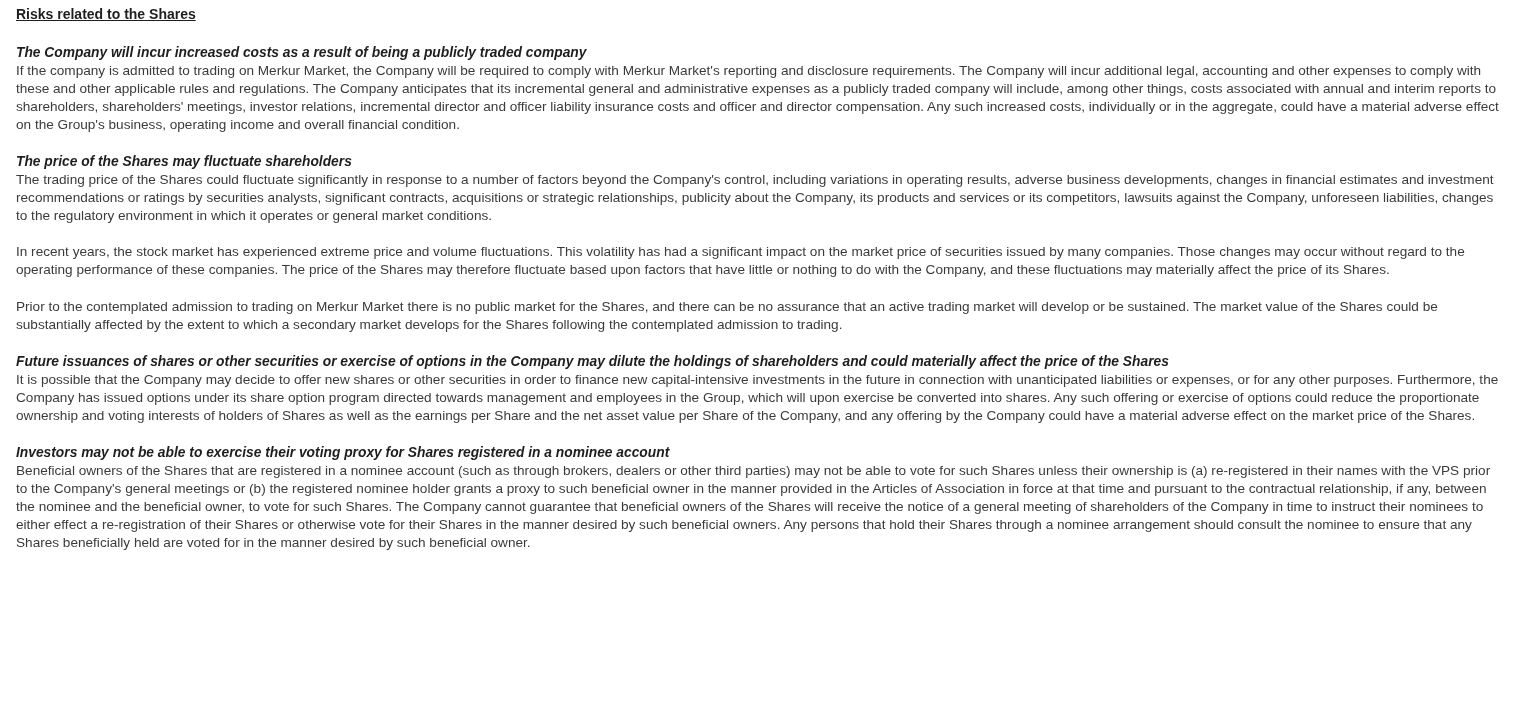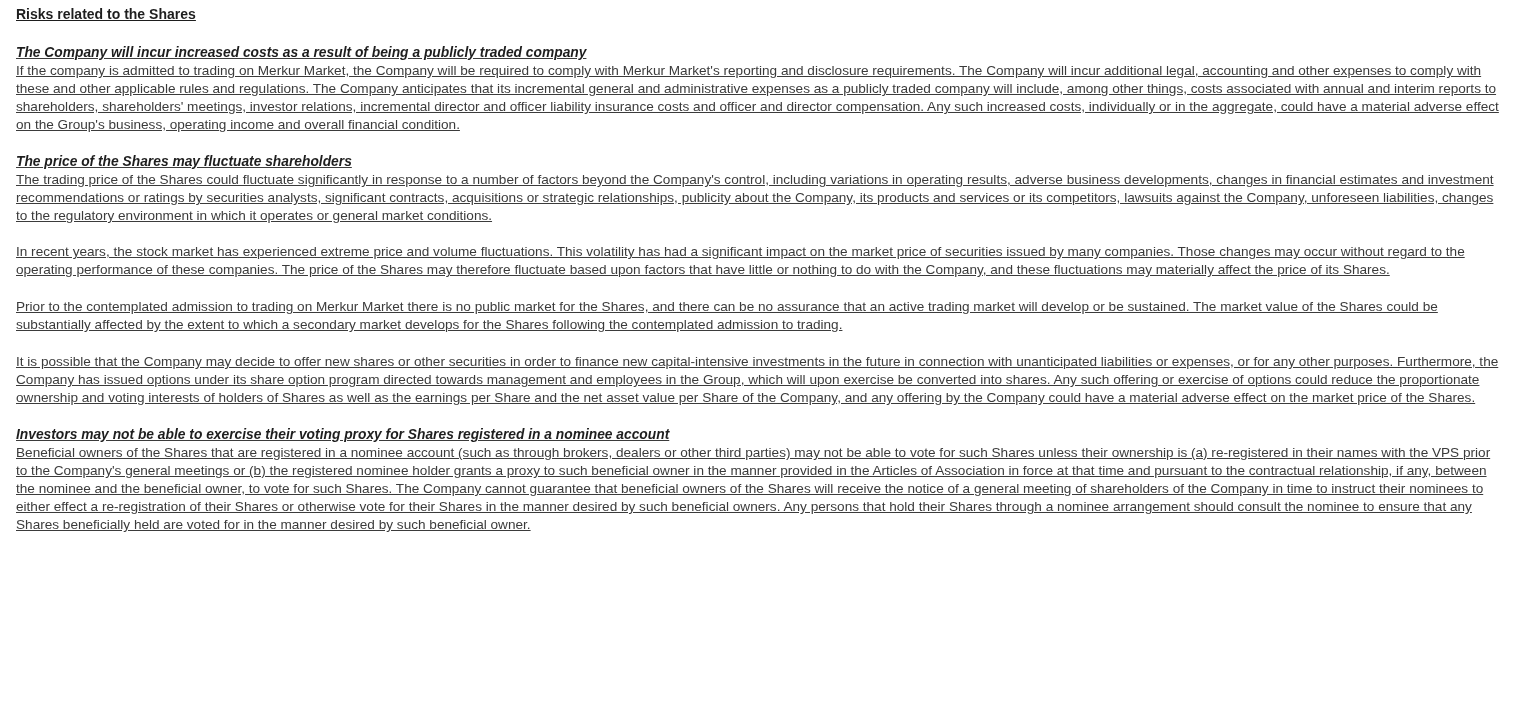--- a/index.html
+++ b/index.html
@@ -11,21 +11,20 @@
     width: 1519px;
     height: 712px;
     box-sizing: border-box;
     padding: 5px 14px 0 16px;
     background: #ffffff;
     font-family: "Liberation Sans", "DejaVu Sans", sans-serif;
     color: #3b3b3b;
     font-size: 13.6px;
     line-height: 18px;
     overflow: hidden;
-    text-decoration: underline;
   }
   .doc-title {
     font-weight: bold;
     text-decoration: underline;
     color: #1e1e1e;
     font-size: 14px;
     margin: 0 0 21px 0;
   }
   .section {
     margin: 4px 0 19px 0;
@@ -59,20 +58,21 @@
     <h2 class="section-heading">The price of the Shares may fluctuate shareholders</h2>
   <p>The trading price of the Shares could fluctuate significantly in response to a number of factors beyond the Company's control, including variations in operating results, adverse business developments, changes in financial estimates and investment recommendations or ratings by securities analysts, significant contracts, acquisitions or strategic relationships, publicity about the Company, its products and services or its competitors, lawsuits against the Company, unforeseen liabilities, changes to the regulatory environment in which it operates or general market conditions.</p>
         <p>In recent years, the stock market has experienced extreme price and volume fluctuations. This volatility has had a significant impact on the market price of securities issued by many companies. Those changes may occur without regard to the operating performance of these companies. The price of the Shares may therefore fluctuate based upon factors that have little or nothing to do with the Company, and these fluctuations may materially affect the price of its Shares.</p>
       </div>
 
   <div class="section">
   <p>Prior to the contemplated admission to trading on Merkur Market there is no public market for the Shares, and there can be no assurance that an active trading market will develop or be sustained. The market value of the Shares could be substantially affected by the extent to which a secondary market develops for the Shares following the contemplated admission to trading.</p>
       </div>
 
   <div class="section">
+    <h2 class="section-heading">Future issuances of shares or other securities or exercise of options in the Company may dilute the holdings of shareholders and could materially affect the price of the Shares</h2>
   <p>It is possible that the Company may decide to offer new shares or other securities in order to finance new capital-intensive investments in the future in connection with unanticipated liabilities or expenses, or for any other purposes. Furthermore, the Company has issued options under its share option program directed towards management and employees in the Group, which will upon exercise be converted into shares. Any such offering or exercise of options could reduce the proportionate ownership and voting interests of holders of Shares as well as the earnings per Share and the net asset value per Share of the Company, and any offering by the Company could have a material adverse effect on the market price of the Shares.</p>
       </div>
 
   <div class="section">
     <h2 class="section-heading">Investors may not be able to exercise their voting proxy for Shares registered in a nominee account</h2>
   <p>Beneficial owners of the Shares that are registered in a nominee account (such as through brokers, dealers or other third parties) may not be able to vote for such Shares unless their ownership is (a) re-registered in their names with the VPS prior to the Company's general meetings or (b) the registered nominee holder grants a proxy to such beneficial owner in the manner provided in the Articles of Association in force at that time and pursuant to the contractual relationship, if any, between the nominee and the beneficial owner, to vote for such Shares. The Company cannot guarantee that beneficial owners of the Shares will receive the notice of a general meeting of shareholders of the Company in time to instruct their nominees to either effect a re-registration of their Shares or otherwise vote for their Shares in the manner desired by such beneficial owners. Any persons that hold their Shares through a nominee arrangement should consult the nominee to ensure that any Shares beneficially held are voted for in the manner desired by such beneficial owner.</p>
       </div>
 </div>
 </div>
 

